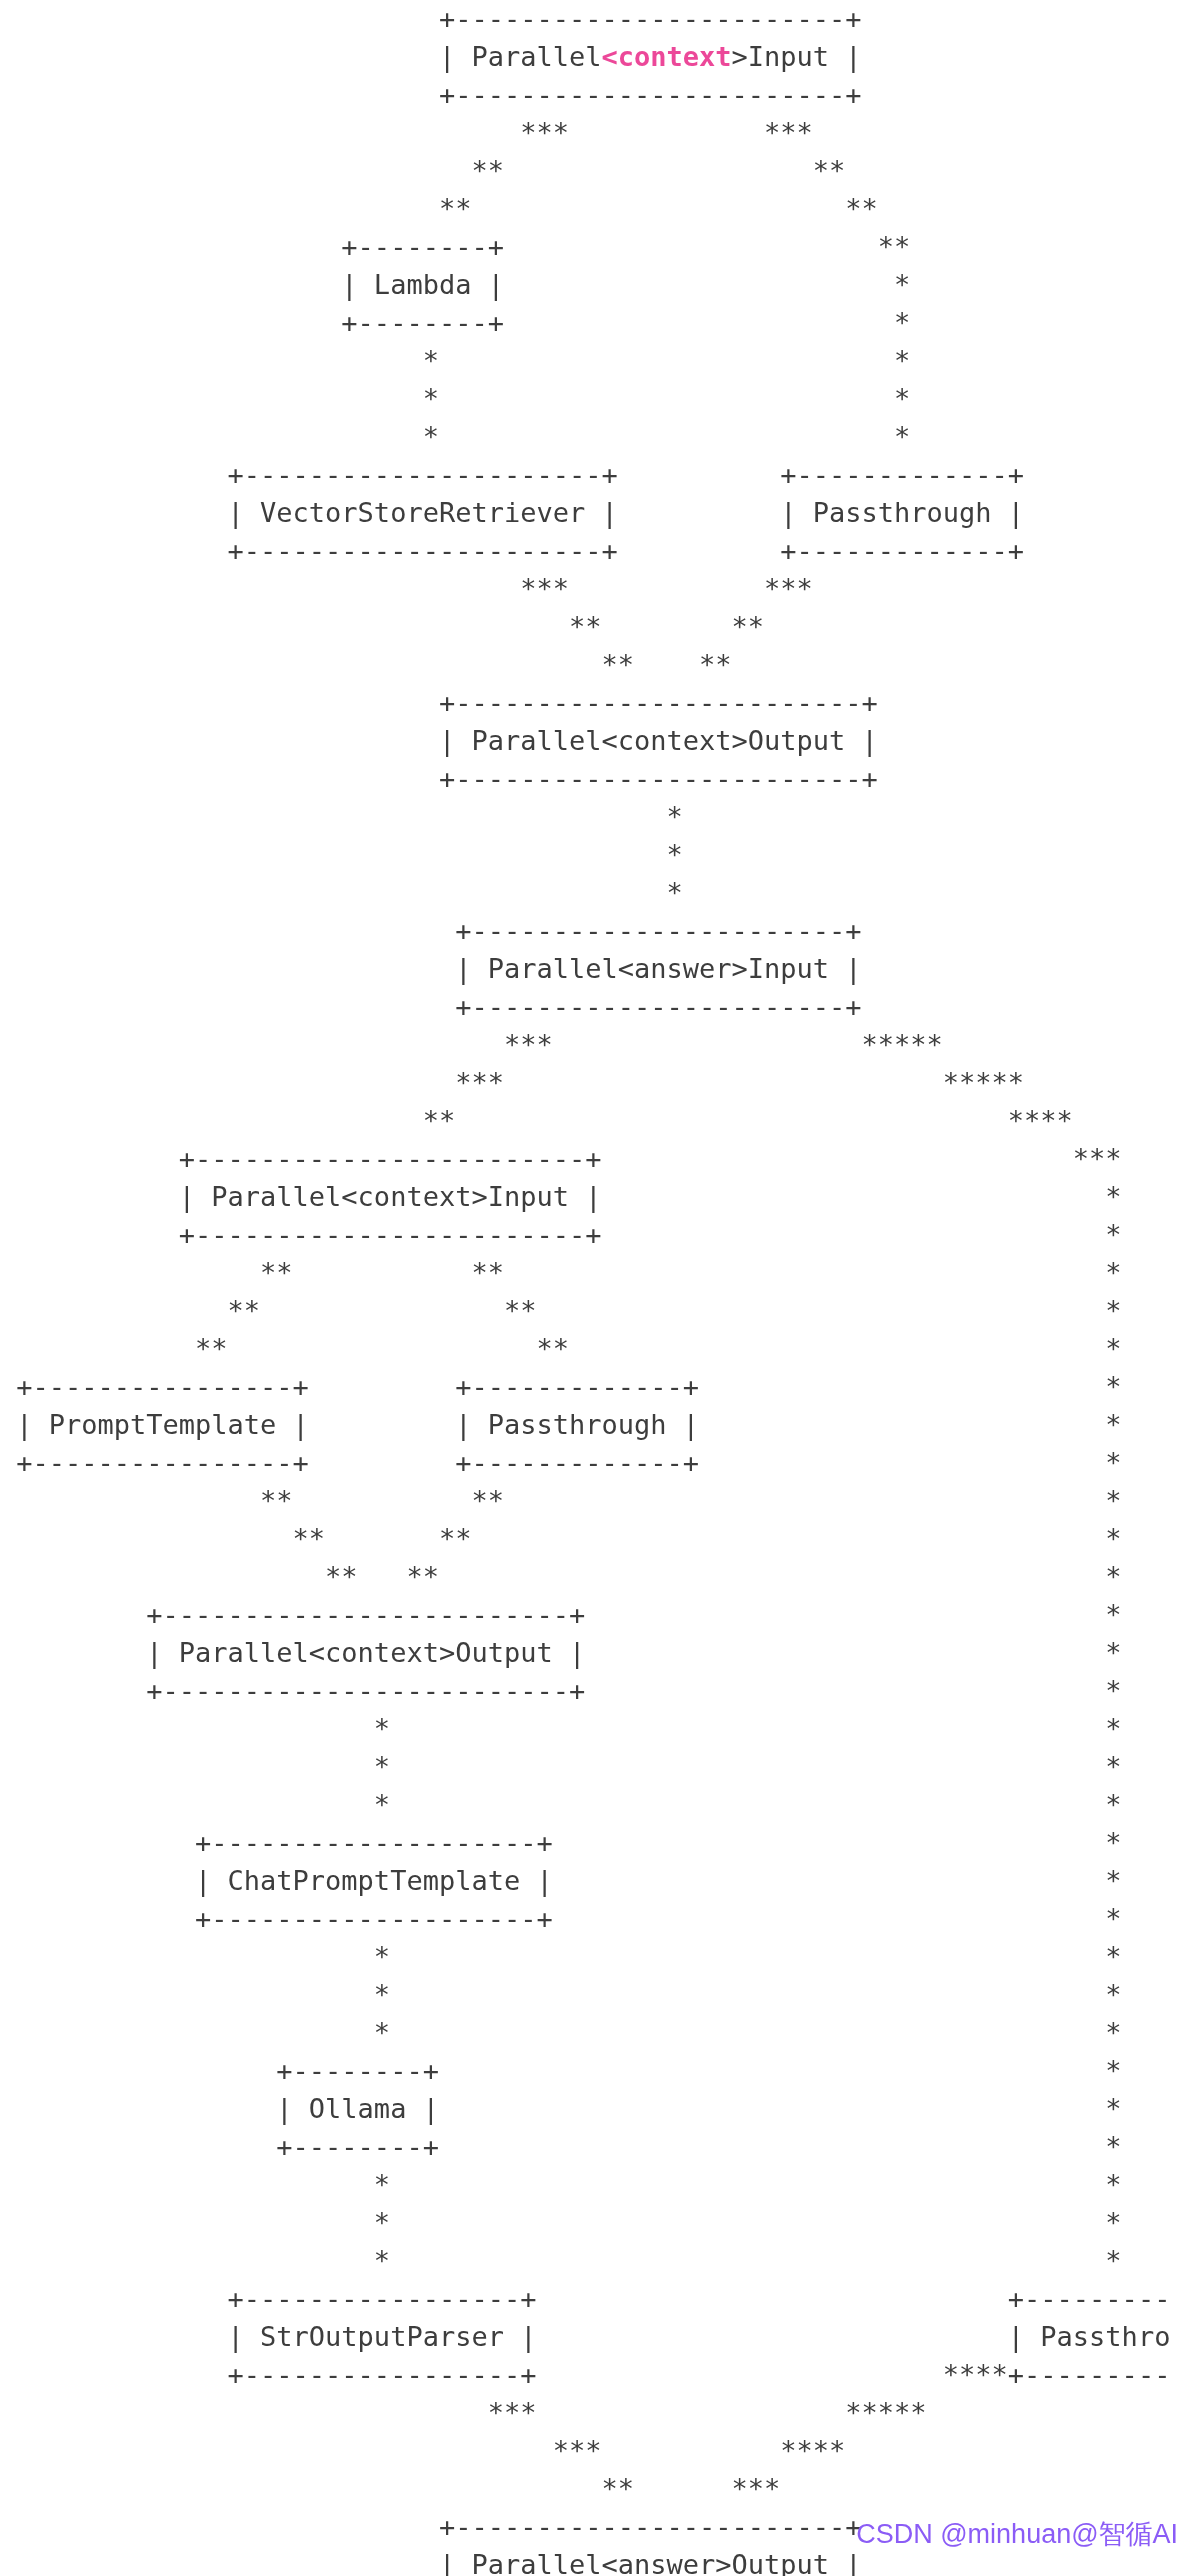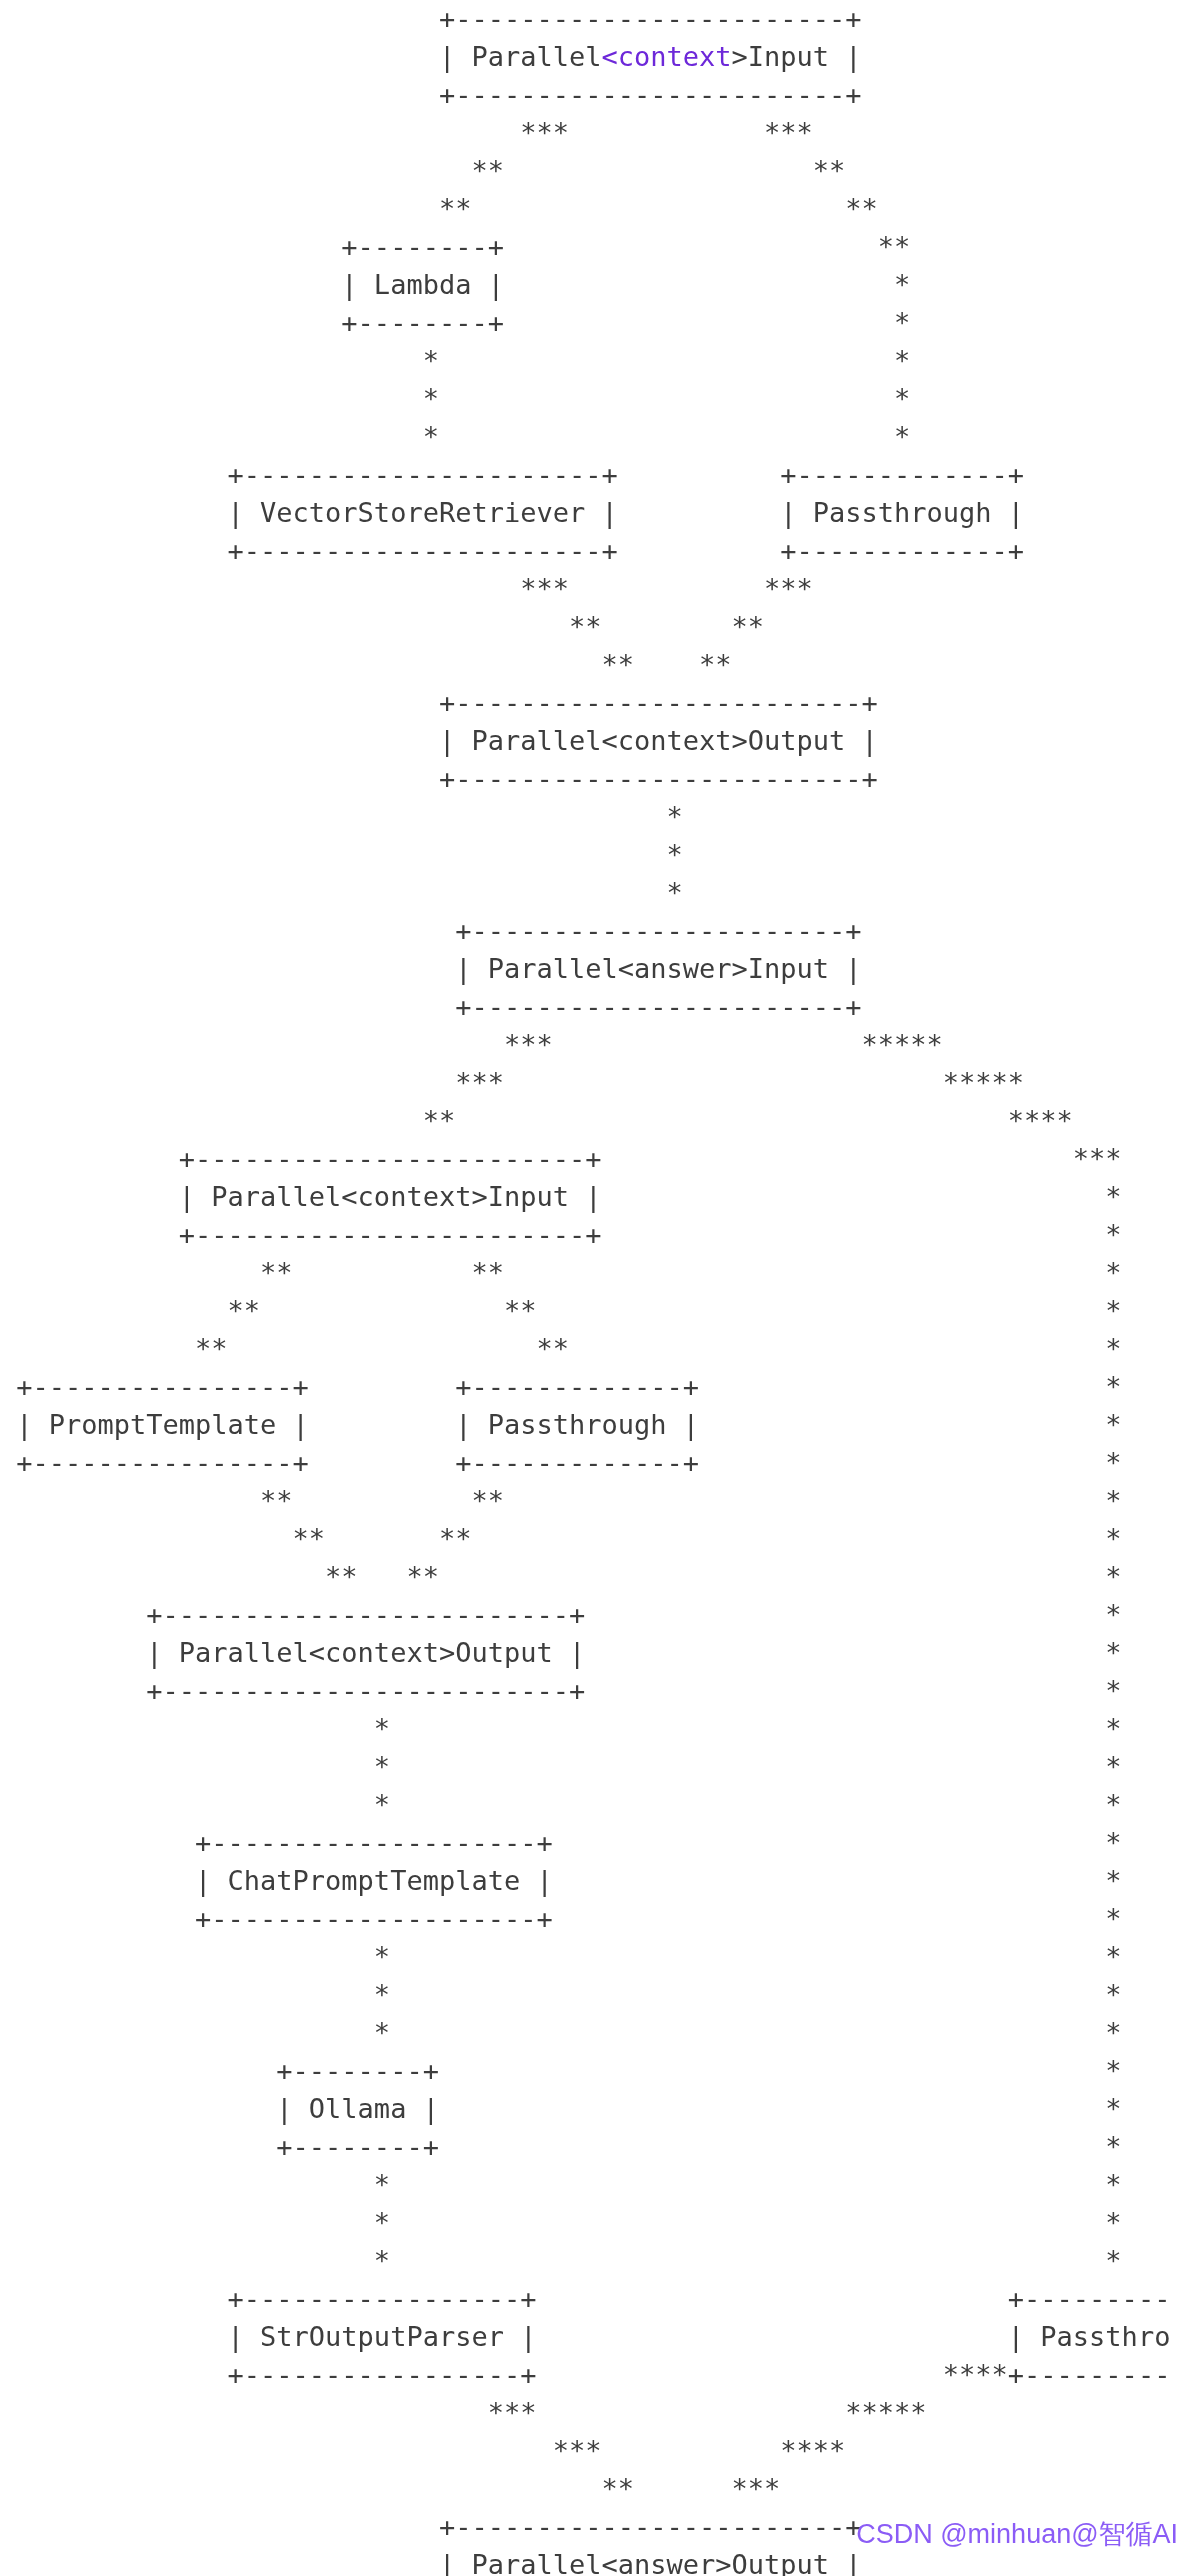--- a/index.html
+++ b/index.html
@@ -14,22 +14,22 @@
   pre.ascii {
     margin: 0;
     padding: 0;
     font-family: "DejaVu Sans Mono", monospace;
     font-size: 27px;
     line-height: 38px;
     color: #3d3d3d;
     white-space: pre;
   }
   .hl {
-    color: #6d28d9;
-    font-weight: normal;
+    color: #ec4899;
+    font-weight: bold;
   }
   .watermark {
     position: absolute;
     top: 2516px;
     right: 2.9px;
     font-family: "Liberation Sans", sans-serif;
     font-size: 27px;
     color: #8b5cf6;
     white-space: nowrap;
   }

